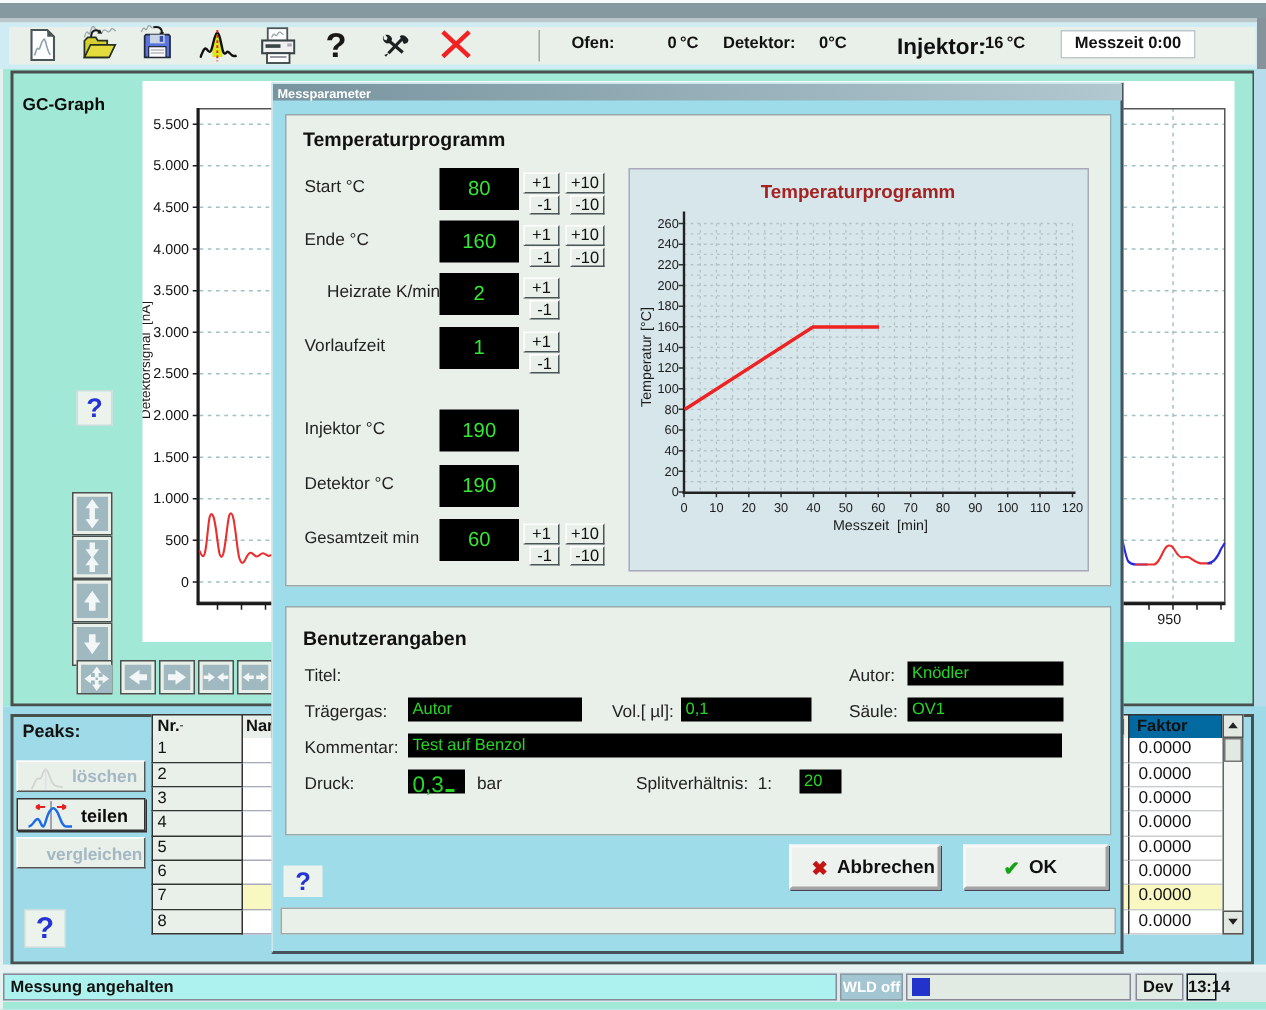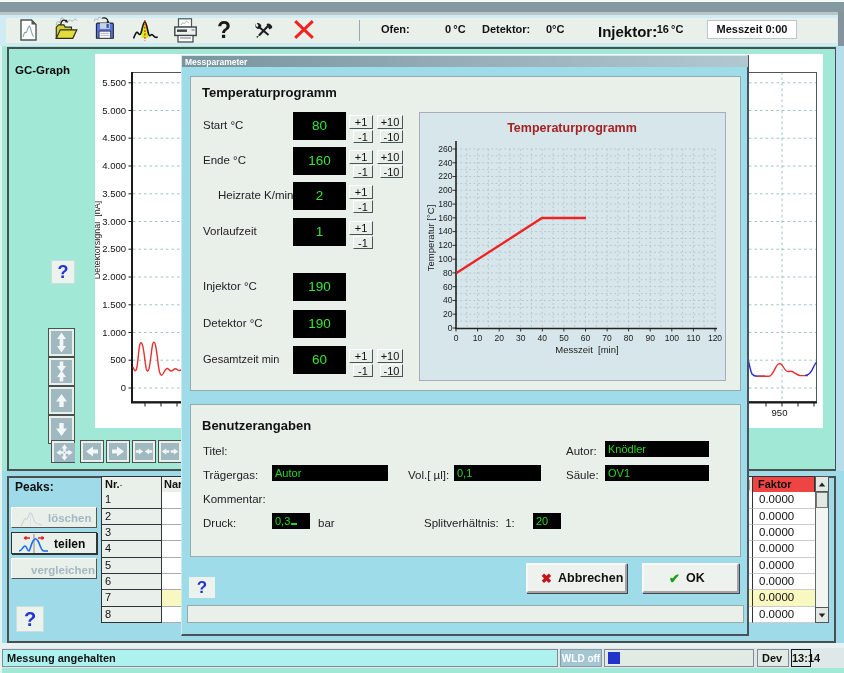--- a/index.html
+++ b/index.html
@@ -262,21 +262,21 @@
 <div class="abs" style="left:101px;top:574px;width:61px;height:16px;background:#e9efe9;border-left:1px solid #333;border-right:1px solid #333;border-bottom:1px solid #333;font-size:11px;color:#111;padding:1px 0 0 3px">6</div>
 <div class="abs" style="left:162px;top:574px;width:20px;height:16px;background:#fff;border-bottom:1px solid #aab"></div>
 <div class="abs" style="left:101px;top:590px;width:61px;height:17px;background:#e9efe9;border-left:1px solid #333;border-right:1px solid #333;border-bottom:1px solid #333;font-size:11px;color:#111;padding:1px 0 0 3px">7</div>
 <div class="abs" style="left:162px;top:590px;width:20px;height:17px;background:#f8f8c0;border-bottom:1px solid #aab"></div>
 <div class="abs" style="left:101px;top:607px;width:61px;height:16px;background:#e9efe9;border-left:1px solid #333;border-right:1px solid #333;border-bottom:1px solid #333;font-size:11px;color:#111;padding:1px 0 0 3px">8</div>
 <div class="abs" style="left:162px;top:607px;width:20px;height:16px;background:#fff;border-bottom:1px solid #aab"></div>
 </div>
 
 <div class="abs" style="left:0;top:0;width:844px;height:673px;pointer-events:none">
 <div class="abs b" style="left:742px;top:476px;width:10px;height:17px;background:#e9efe9;border-top:1px solid #333;border-bottom:1px solid #333;font-size:11px;color:#111;padding:1px 2px 0 0;text-align:right">]</div>
-<div class="abs b" style="left:752px;top:476px;width:63px;height:17px;background:#ef4444;border:1px solid #333;font-size:11px;color:#111;padding:1px 0 0 5px">Faktor</div>
+<div class="abs b" style="left:752px;top:476px;width:63px;height:17px;background:#0369a1;border:1px solid #333;font-size:11px;color:#111;padding:1px 0 0 5px">Faktor</div>
 <div class="abs" style="left:740px;top:492px;width:12px;height:17px;background:#fff;border-bottom:1px solid #ccc"></div>
 <div class="abs" style="left:752px;top:492px;width:63px;height:17px;background:#fff;border-bottom:1px solid #ccc;border-left:1px solid #333;font-size:11.5px;color:#111;padding:1px 0 0 6px">0.0000</div>
 <div class="abs" style="left:740px;top:509px;width:12px;height:16px;background:#fff;border-bottom:1px solid #ccc"></div>
 <div class="abs" style="left:752px;top:509px;width:63px;height:16px;background:#fff;border-bottom:1px solid #ccc;border-left:1px solid #333;font-size:11.5px;color:#111;padding:1px 0 0 6px">0.0000</div>
 <div class="abs" style="left:740px;top:525px;width:12px;height:16px;background:#fff;border-bottom:1px solid #ccc"></div>
 <div class="abs" style="left:752px;top:525px;width:63px;height:16px;background:#fff;border-bottom:1px solid #ccc;border-left:1px solid #333;font-size:11.5px;color:#111;padding:1px 0 0 6px">0.0000</div>
 <div class="abs" style="left:740px;top:541px;width:12px;height:17px;background:#fff;border-bottom:1px solid #ccc"></div>
 <div class="abs" style="left:752px;top:541px;width:63px;height:17px;background:#fff;border-bottom:1px solid #ccc;border-left:1px solid #333;font-size:11.5px;color:#111;padding:1px 0 0 6px">0.0000</div>
 <div class="abs" style="left:740px;top:558px;width:12px;height:16px;background:#fff;border-bottom:1px solid #ccc"></div>
 <div class="abs" style="left:752px;top:558px;width:63px;height:16px;background:#fff;border-bottom:1px solid #ccc;border-left:1px solid #333;font-size:11.5px;color:#111;padding:1px 0 0 6px">0.0000</div>
@@ -474,22 +474,23 @@
 <div class="abs" style="left:21px;top:389px;font-size:11.5px;color:#222">Titel:</div>
 <div class="abs" style="left:384px;top:389px;font-size:11.5px;color:#222">Autor:</div>
 <div class="abs" style="left:423px;top:385px;width:104px;height:16px;background:#000;color:#28d428;font-size:11px;padding:1.5px 0 0 3px">Knödler</div>
 <div class="abs" style="left:21px;top:413px;font-size:11.5px;color:#222">Trägergas:</div>
 <div class="abs" style="left:90px;top:409px;width:116px;height:16px;background:#000;color:#28d428;font-size:11px;padding:1.5px 0 0 3px">Autor</div>
 <div class="abs" style="left:226px;top:413px;font-size:11.5px;color:#222">Vol.[ µl]:</div>
 <div class="abs" style="left:272px;top:409px;width:87px;height:16px;background:#000;color:#28d428;font-size:11px;padding:1.5px 0 0 3px">0,1</div>
 <div class="abs" style="left:384px;top:413px;font-size:11.5px;color:#222">Säule:</div>
 <div class="abs" style="left:423px;top:409px;width:104px;height:16px;background:#000;color:#28d428;font-size:11px;padding:1.5px 0 0 3px">OV1</div>
 <div class="abs" style="left:21px;top:437px;font-size:11.5px;color:#222">Kommentar:</div>
+<div class="abs" style="left:90px;top:433px;width:436px;height:16px;background:#000;color:#28d428;font-size:11px;padding:1.5px 0 0 3px">Test auf Benzol</div>
 <div class="abs" style="left:21px;top:461px;font-size:11.5px;color:#222">Druck:</div>
-<div class="abs" style="left:90px;top:457px;width:38px;height:16px;background:#000;color:#28d428;font-size:11px;padding:1.5px 0 0 3px">0,3<span style="display:inline-block;width:6px;height:2px;background:#28d428;margin-left:1px;vertical-align:0px"></span></div>
+<div class="abs" style="left:90px;top:457px;width:38px;height:16px;background:#000;color:#28d428;font-size:15px;padding:1.5px 0 0 3px">0,3<span style="display:inline-block;width:6px;height:2px;background:#28d428;margin-left:1px;vertical-align:0px"></span></div>
 <div class="abs" style="left:136px;top:461px;font-size:11.5px;color:#222">bar</div>
 <div class="abs" style="left:242px;top:461px;font-size:11.5px;color:#222">Splitverhältnis:&nbsp; 1:</div>
 <div class="abs" style="left:351px;top:457px;width:28px;height:16px;background:#000;color:#28d428;font-size:11px;padding:1.5px 0 0 3px">20</div>
 </div>
 
  <div class="abs" style="left:7px;top:521px;width:26px;height:21px;background:#ecf2ec;color:#2433d6;font-weight:bold;font-size:17px;text-align:center;line-height:21px">?</div>
  <div class="abs" style="left:344px;top:507px;width:101px;height:30px;background:#eef2ee;border:2px outset #f8f8f8;box-shadow:1px 1px 0 #445">
    <div class="abs b" style="left:13px;top:6px;font-size:13px;color:#c41414">✖</div>
    <div class="abs b" style="left:30px;top:6px;font-size:12.5px;color:#111">Abbrechen</div>
  </div>

